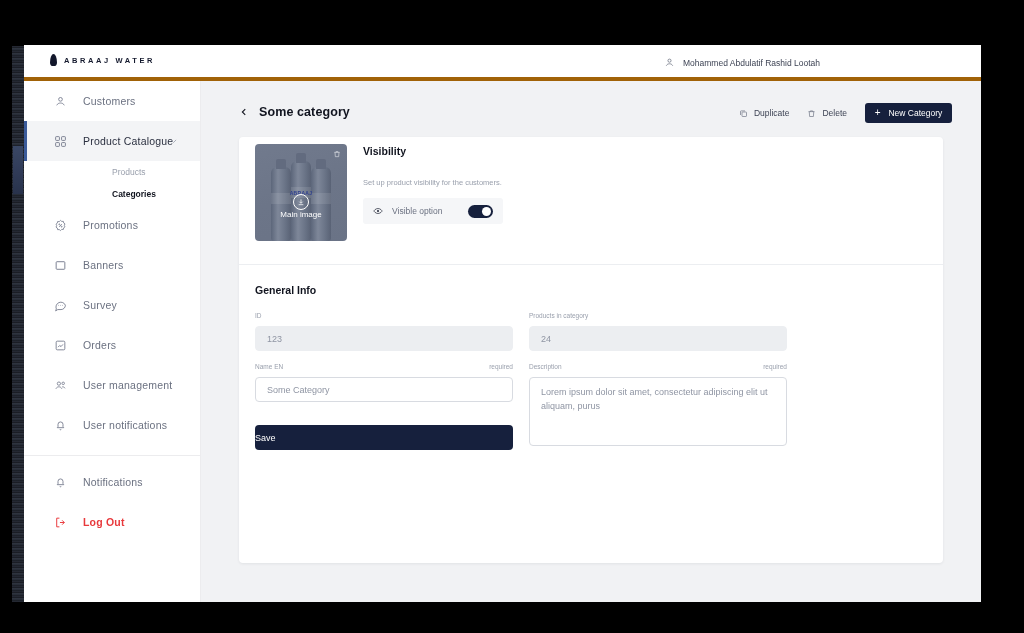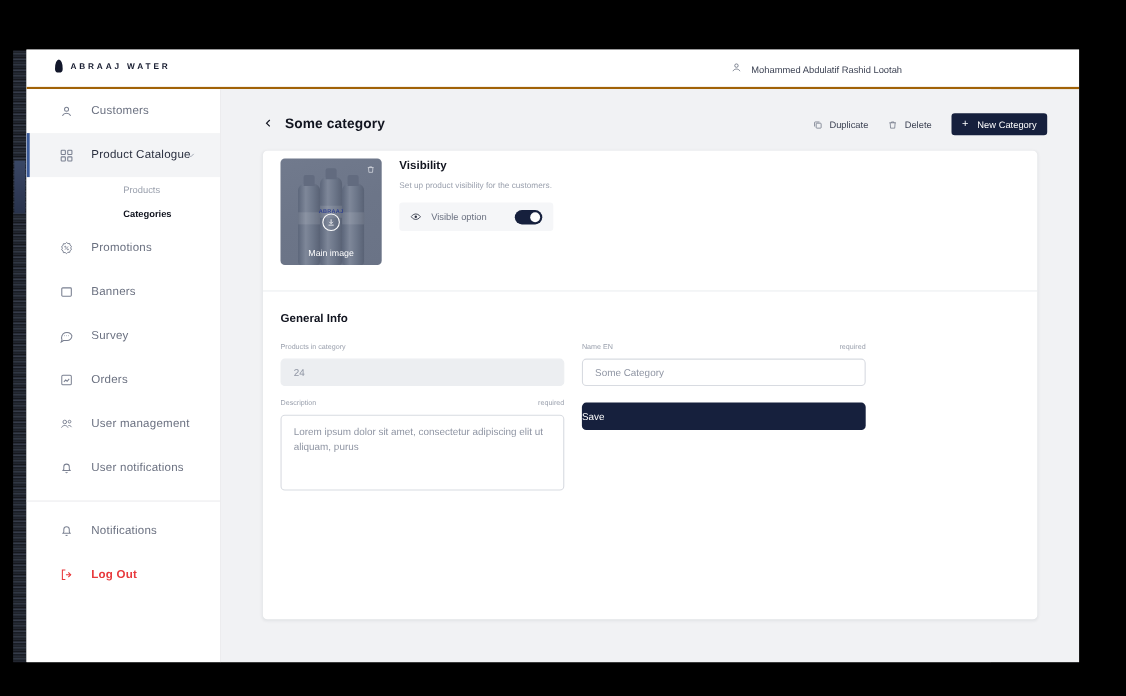--- a/index.html
+++ b/index.html
@@ -43,21 +43,21 @@
     background: #f1f2f4;
     overflow: hidden;
   }
 
   
   #topbar {
     position: absolute;
     left: 0; top: 0;
     width: 957px; height: 36px;
     background: #ffffff;
-    border-bottom: 2px solid #a16207;
+    border-bottom: 4px solid #a16207;
   }
   .brand {
     position: absolute;
     left: 26px; top: 9px;
     display: flex; align-items: center; gap: 7px;
   }
   .brand-mark {
     width: 7px; height: 12px;
     background: #12172b;
     border-radius: 50% 50% 45% 45% / 70% 70% 30% 30%;
@@ -258,40 +258,40 @@
   }
   #thumb-upload-icon svg { width: 8px; height: 8px; display: block; }
   #thumb-delete-icon {
     position: absolute;
     right: 6px; top: 6px;
     color: #dfe2e8;
   }
   #thumb-delete-icon svg { width: 8px; height: 8px; display: block; }
   #main-image-caption {
     position: absolute;
-    left: 0; bottom: 6px;
+    left: 0; bottom: 22px;
     width: 100%;
     text-align: center;
     font-size: 8px;
     color: #ffffff;
   }
 
   
   #visibility-block {
     position: absolute;
     left: 124px; top: 8px;
     width: 260px;
   }
   #visibility-title {
     font-size: 10.5px;
     font-weight: 700;
     color: #11141f;
   }
   #visibility-sub {
-    margin-top: 7px;
+    margin-top: 21px;
     font-size: 7.5px;
     color: #9aa0ad;
   }
   #visibility-row {
     margin-top: 11px;
     width: 140px; height: 26px;
     background: #f5f6f8;
     border-radius: 3px;
     display: flex; align-items: center;
     padding: 0 10px;
@@ -612,20 +612,29 @@
               </span>
             </div>
           </div>
         </div>
 
         <div id="card-body">
           <div id="general-info-title">General Info</div>
 
           <div class="form-grid">
 
+            <div class="field">
+              <div class="field-head">
+                <span class="field-label">ID</span>
+                <span class="field-required"></span>
+              </div>
+              <div class="field-input disabled">
+                <span>123</span>
+              </div>
+            </div>
 
             <div class="field">
               <div class="field-head">
                 <span class="field-label">Products in category</span>
                 <span class="field-required"></span>
               </div>
               <div class="field-input disabled">
                 <span>24</span>
               </div>
             </div>

